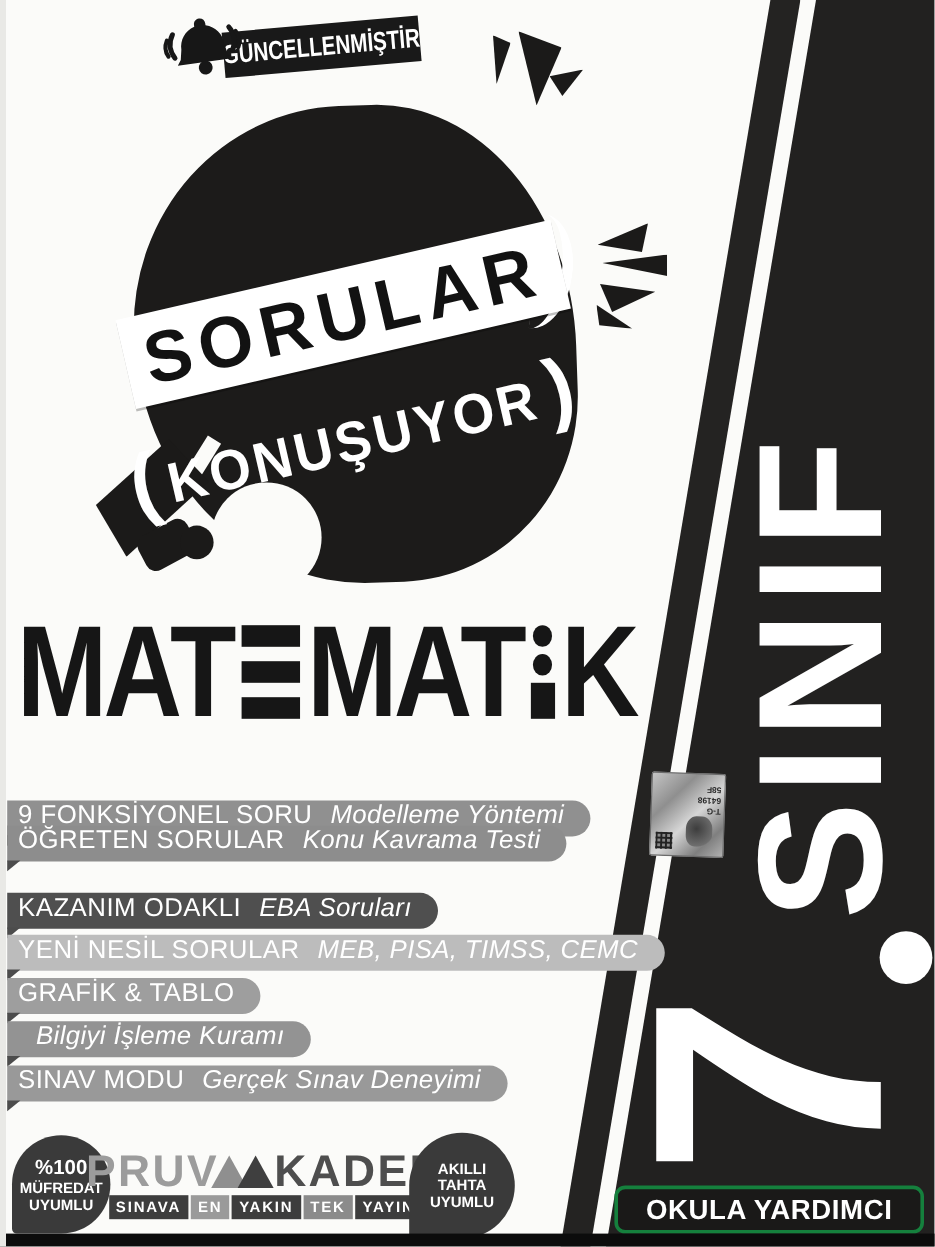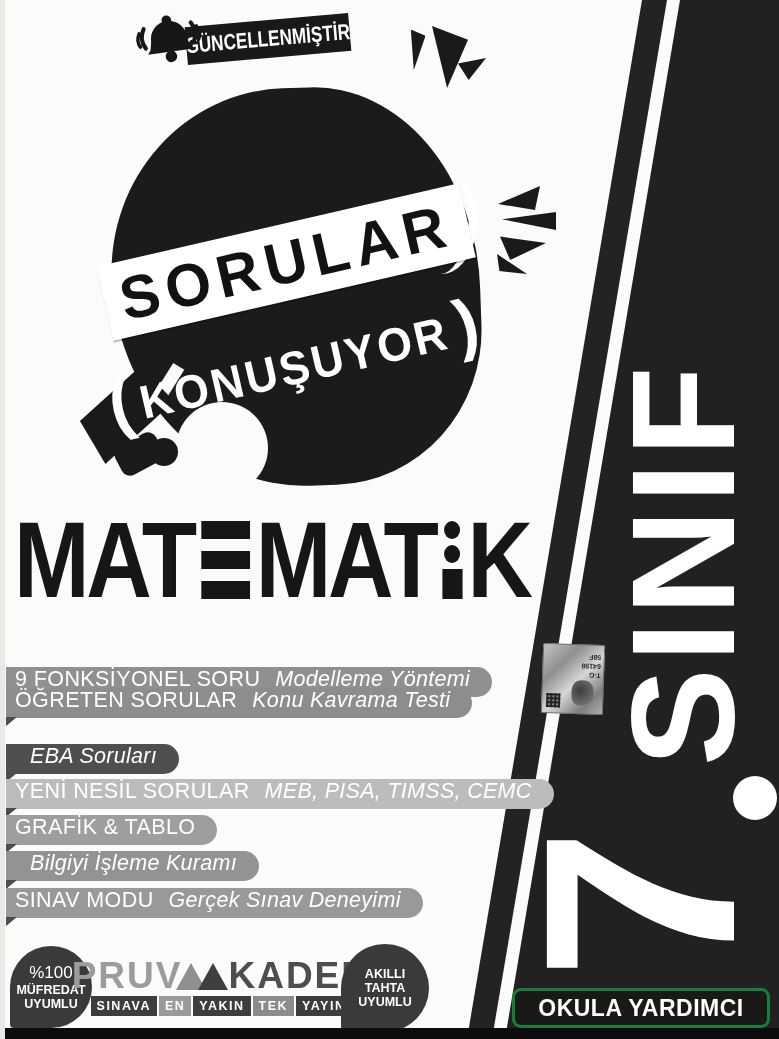--- a/index.html
+++ b/index.html
@@ -98,21 +98,21 @@
         border-top:9px solid #4c4c4c;border-right:11px solid transparent;}
   .pill .p-title{font-size:21.5px;letter-spacing:.4px;}
   .pill .p-sub{font-size:21.5px;font-style:italic;margin-left:15px;letter-spacing:.3px;}
 
   
   .drop-badge{position:absolute;width:82px;height:82px;background:#3a3a3a;color:#fff;
         border-radius:50% 50% 50% 4px;display:flex;flex-direction:column;align-items:center;
         justify-content:center;text-align:center;line-height:1.12;}
   .drop-badge.left{left:10px;top:946px;}
   .drop-badge.right{left:341px;top:944px;width:88px;height:88px;}
-  .drop-badge .b1{font-size:17px;font-weight:normal;}
+  .drop-badge .b1{font-size:17px;font-weight:bold;}
   .drop-badge .b2,.drop-badge .b3{font-size:12.5px;font-weight:bold;}
 
   .logo{position:absolute;left:96px;top:952px;width:250px;display:flex;flex-direction:column;align-items:center;}
   .logo-word{display:flex;align-items:flex-end;height:40px;}
   .logo-part1{font-size:37px;font-weight:bold;letter-spacing:2px;color:#9c9c9c;line-height:.9;margin-left:16px;}
   .logo-part2{font-size:37px;font-weight:bold;letter-spacing:2px;color:#4e4e4e;line-height:.9;}
   .logo-tri{width:0;height:0;border-left:15px solid transparent;border-right:15px solid transparent;
         border-bottom:27px solid #8f8f8f;margin:0 0 2px -6px;}
   .logo-tri.dark{border-bottom-color:#3f3f3f;margin-left:-8px;}
   .tagline{display:flex;gap:2px;margin-top:4px;}
@@ -202,20 +202,21 @@
   <div id="pill-root">
       <div class="pill" style="top: 667px; background: rgb(144, 144, 144);">
       <span class="p-title">9 FONKSİYONEL SORU</span>
       <span class="p-sub">Modelleme Yöntemi</span>
     </div>
       <div class="pill" style="top: 688px; background: rgb(141, 141, 141);">
       <span class="p-title">ÖĞRETEN SORULAR</span>
       <span class="p-sub">Konu Kavrama Testi</span>
     </div>
       <div class="pill" style="top: 744px; background: rgb(79, 79, 79);">
+      <span class="p-title">KAZANIM ODAKLI</span>
       <span class="p-sub">EBA Soruları</span>
     </div>
       <div class="pill" style="top: 779px; background: rgb(188, 188, 188);">
       <span class="p-title">YENİ NESİL SORULAR</span>
       <span class="p-sub">MEB, PISA, TIMSS, CEMC</span>
     </div>
       <div class="pill" style="top: 815px; background: rgb(158, 158, 158);">
       <span class="p-title">GRAFİK &amp; TABLO</span>
     </div>
       <div class="pill" style="top: 851px; background: rgb(147, 147, 147);">

